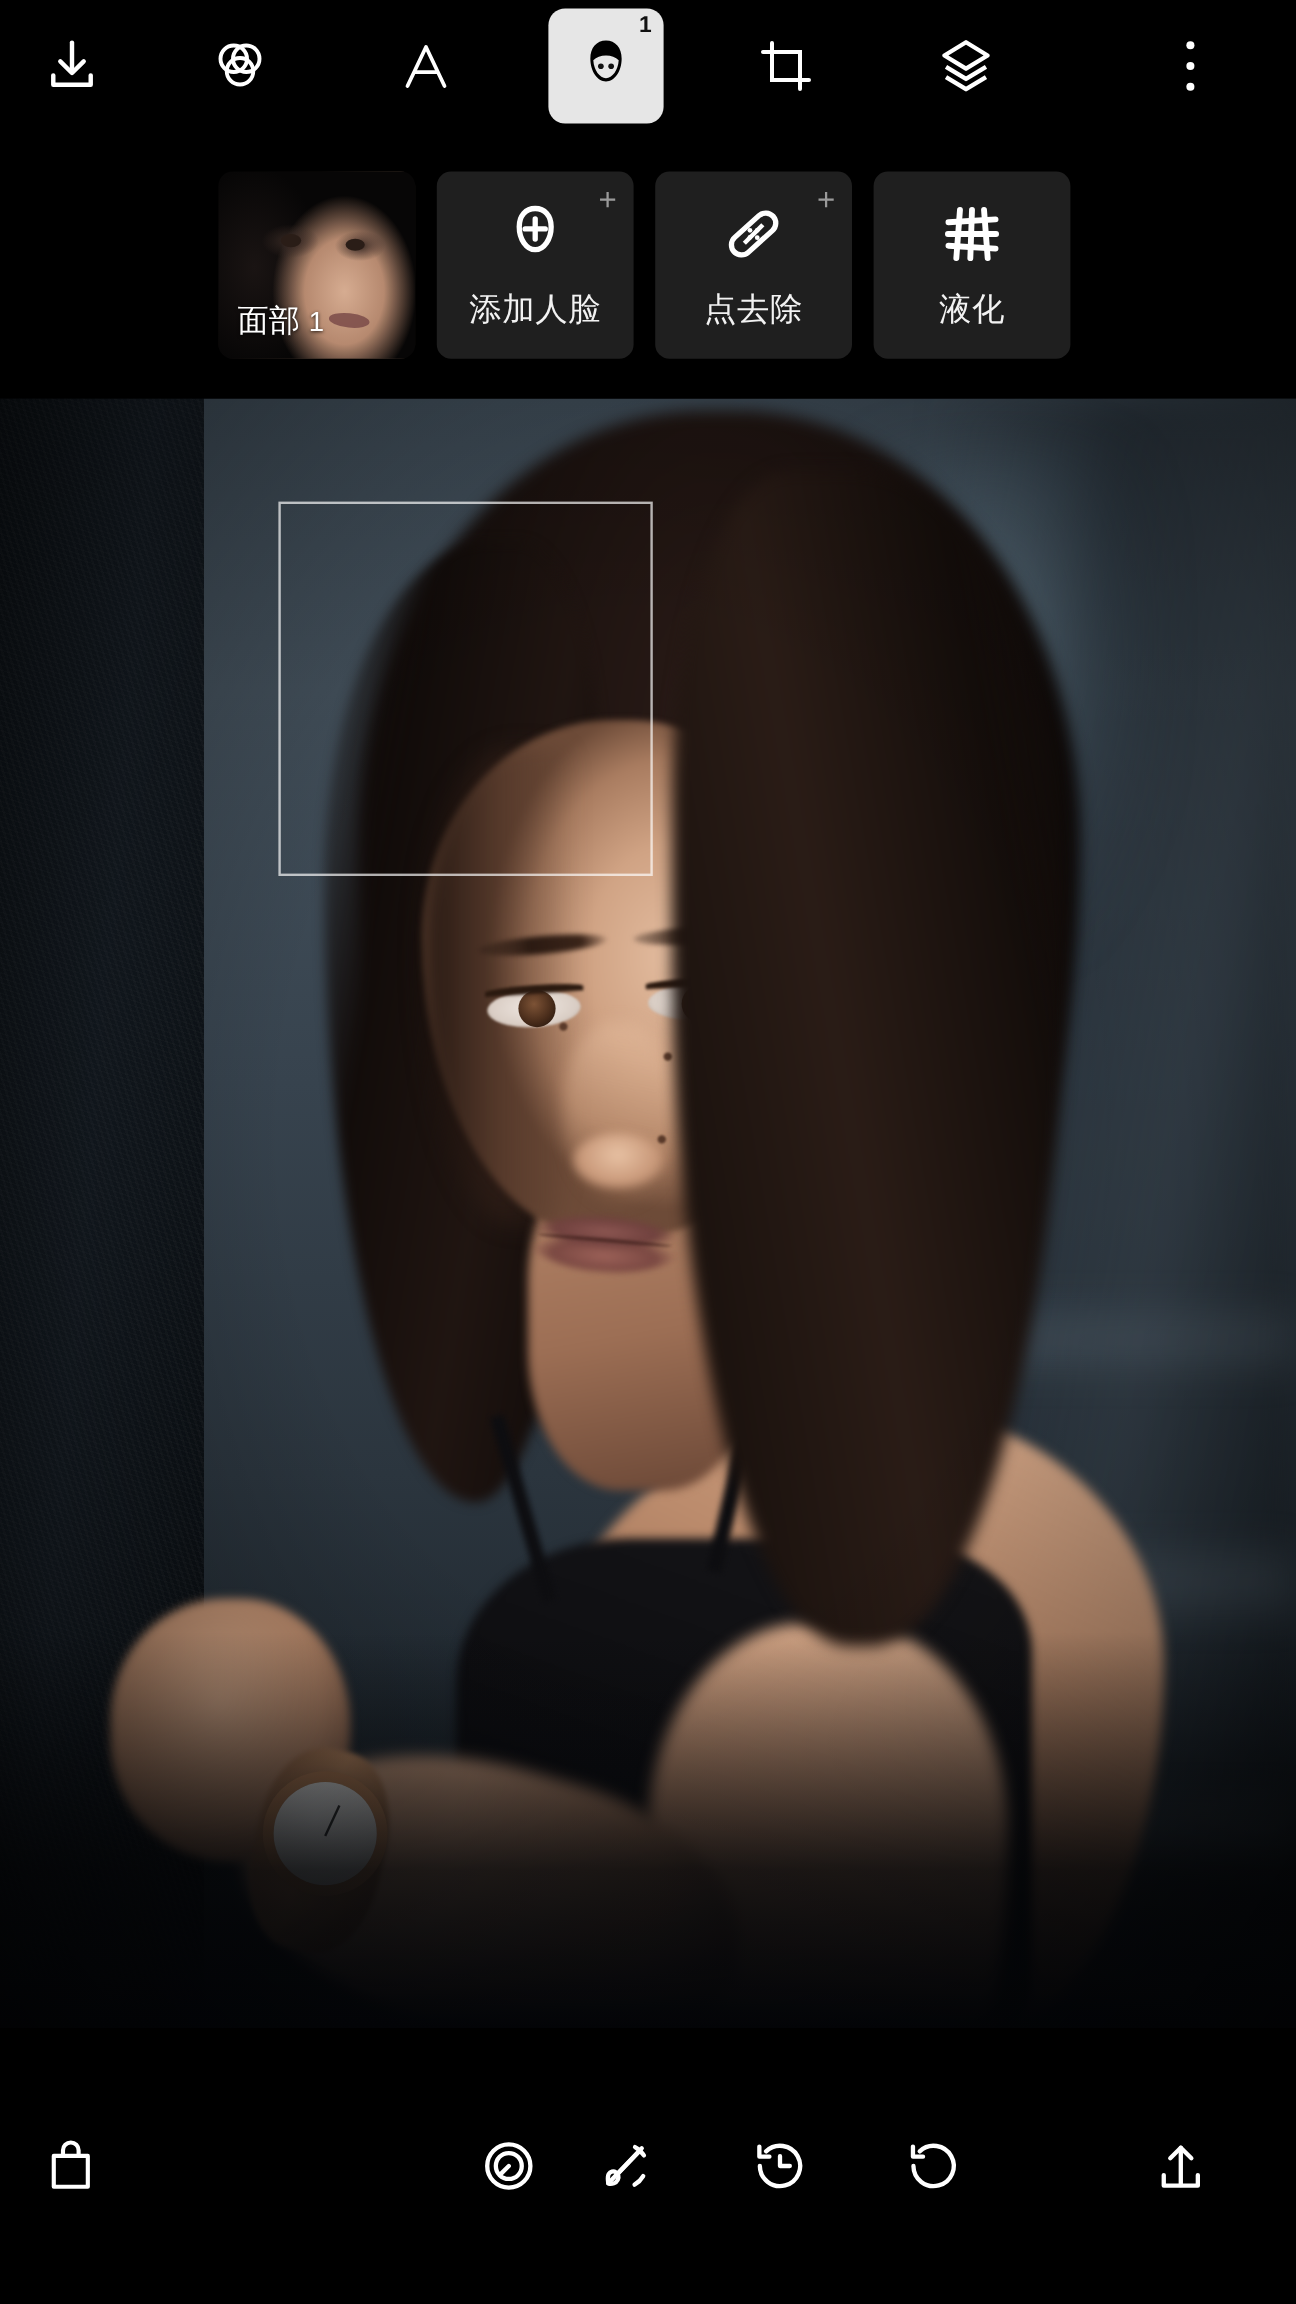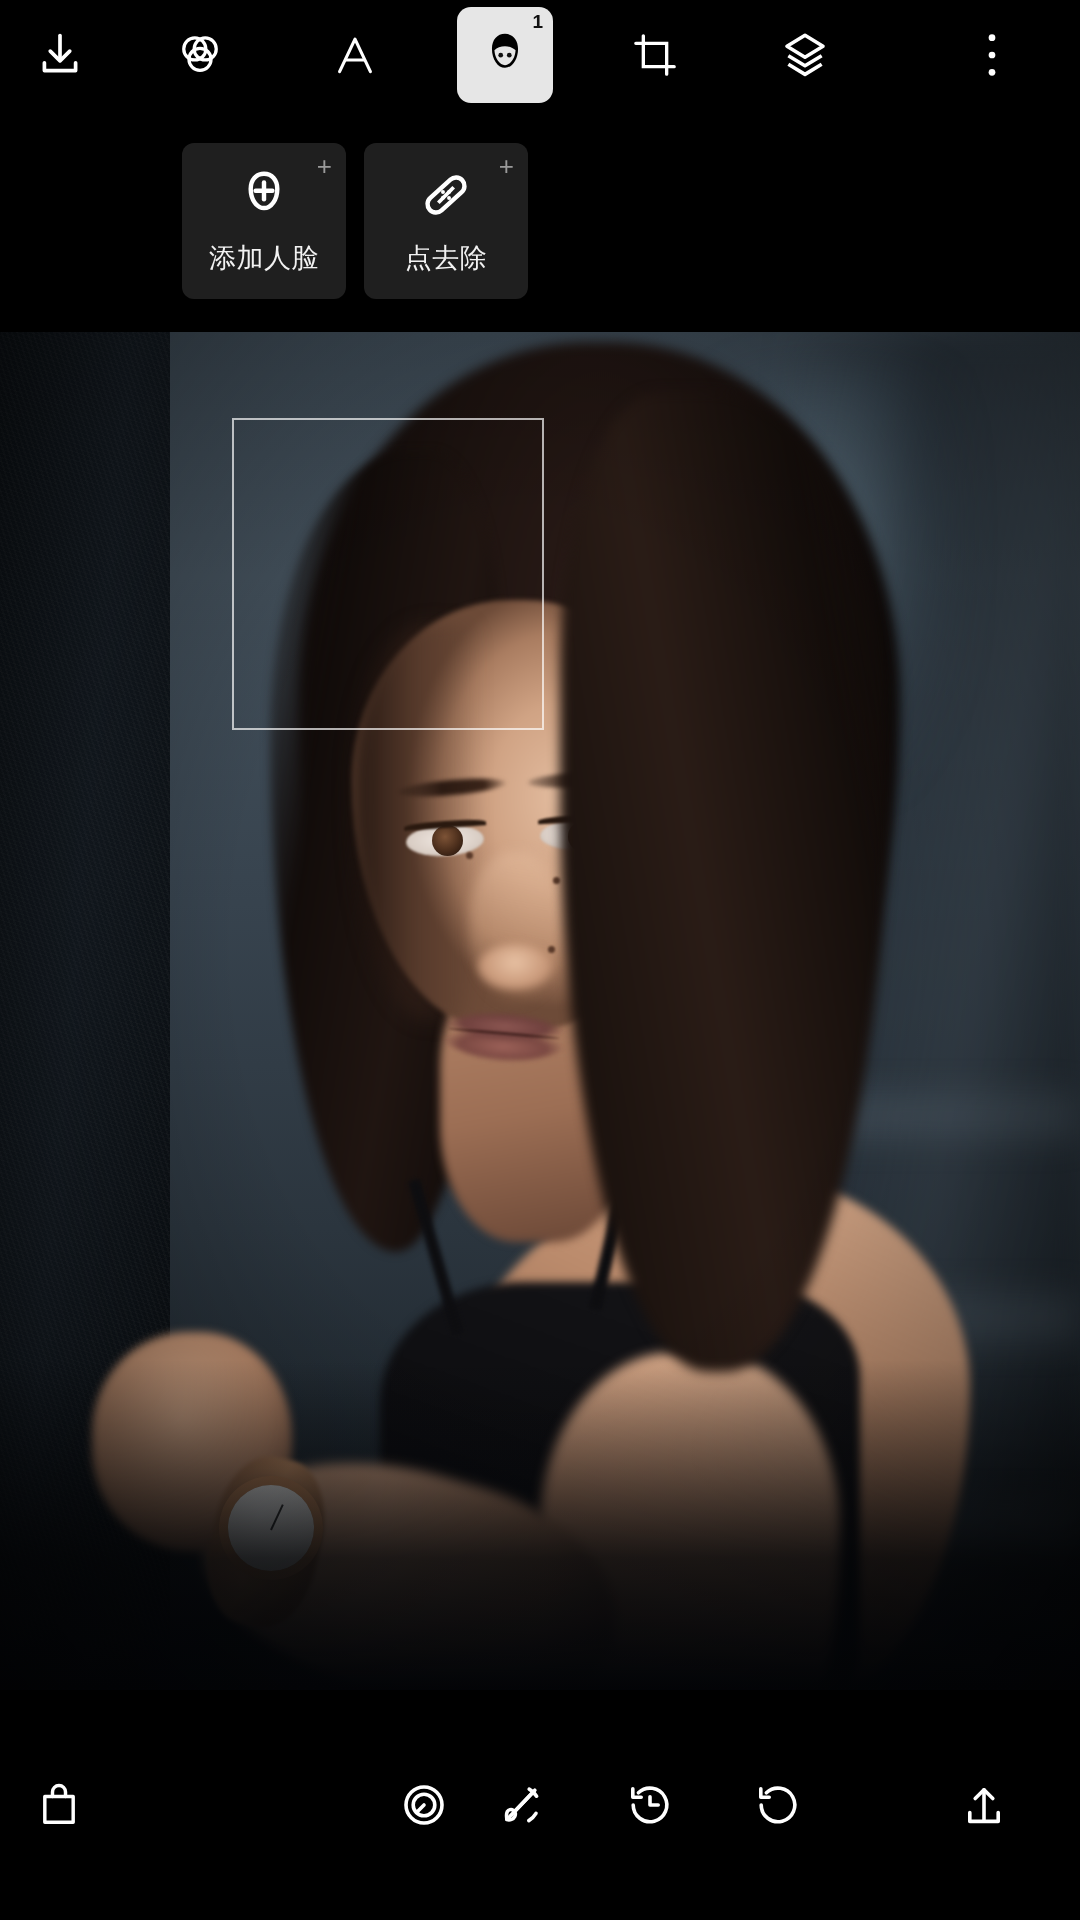--- a/index.html
+++ b/index.html
@@ -554,20 +554,31 @@
           <circle cx="5" cy="15" r="2.1"></circle>
           <circle cx="5" cy="25.8" r="2.1"></circle>
       </svg>
     </span>
   </div>
 </div>
 
 <div id="face-toolbar">
   <div id="face-strip">
 
+    <div class="face-card" id="face-thumb-card">
+      <div id="face-thumb-img">
+        <div id="face-thumb-eye-l"></div>
+        <div id="face-thumb-eye-r"></div>
+        <div id="face-thumb-lip"></div>
+      </div>
+      <div id="face-thumb-label">
+        <span>面部</span>
+        <span class="num">1</span>
+      </div>
+    </div>
 
     <div class="face-card">
       <span class="plus-badge">+</span>
       <span class="card-icon">
         <svg width="56" height="56" viewBox="0 0 24 24" fill="none" stroke="currentColor" stroke-width="1.9" stroke-linecap="round">
           <path d="M12 2.9c-3.4 0-5.7 2.6-5.7 6.5 0 4.5 2.6 8.2 5.7 8.2s5.7-3.7 5.7-8.2c0-3.9-2.3-6.5-5.7-6.5z"></path>
           <path d="M12 6.6v7.2"></path>
             <path d="M8.4 10.2h7.2"></path>
         </svg>
       </span>
@@ -582,20 +593,33 @@
           <path d="M8.7 15.3 15.3 8.7" stroke-width="1.6"></path>
           <circle cx="10.7" cy="13.2" r=".85" fill="currentColor" stroke="none"></circle>
           <circle cx="13.3" cy="10.7" r=".85" fill="currentColor" stroke="none"></circle>
           <circle cx="13.3" cy="13.3" r=".85" fill="currentColor" stroke="none"></circle>
           <circle cx="10.7" cy="10.7" r=".85" fill="currentColor" stroke="none"></circle>
         </svg>
       </span>
       <span class="card-label">点去除</span>
     </div>
 
+    <div class="face-card">
+      <span class="card-icon">
+        <svg width="56" height="56" viewBox="0 0 24 24" fill="none" stroke="currentColor" stroke-width="2.1" stroke-linecap="round">
+          <path d="M7.7 3.4 6.4 20.6"></path>
+            <path d="M12 3.4 11.4 20.6"></path>
+            <path d="M16.3 3.4 17.6 20.6"></path>
+          <path d="M3.6 7.8 20.4 6.8"></path>
+            <path d="M3.4 12 20.6 12"></path>
+            <path d="M3.6 16.2 20.4 17.2"></path>
+        </svg>
+      </span>
+      <span class="card-label">液化</span>
+    </div>
 
   </div>
 </div>
 
 <div id="photo-canvas">
   <div id="bg-wall"></div>
   <div id="bg-right"></div>
   <div id="bg-pillar"></div>
   <div id="bg-glow"></div>
   <div id="bg-step1"></div>

